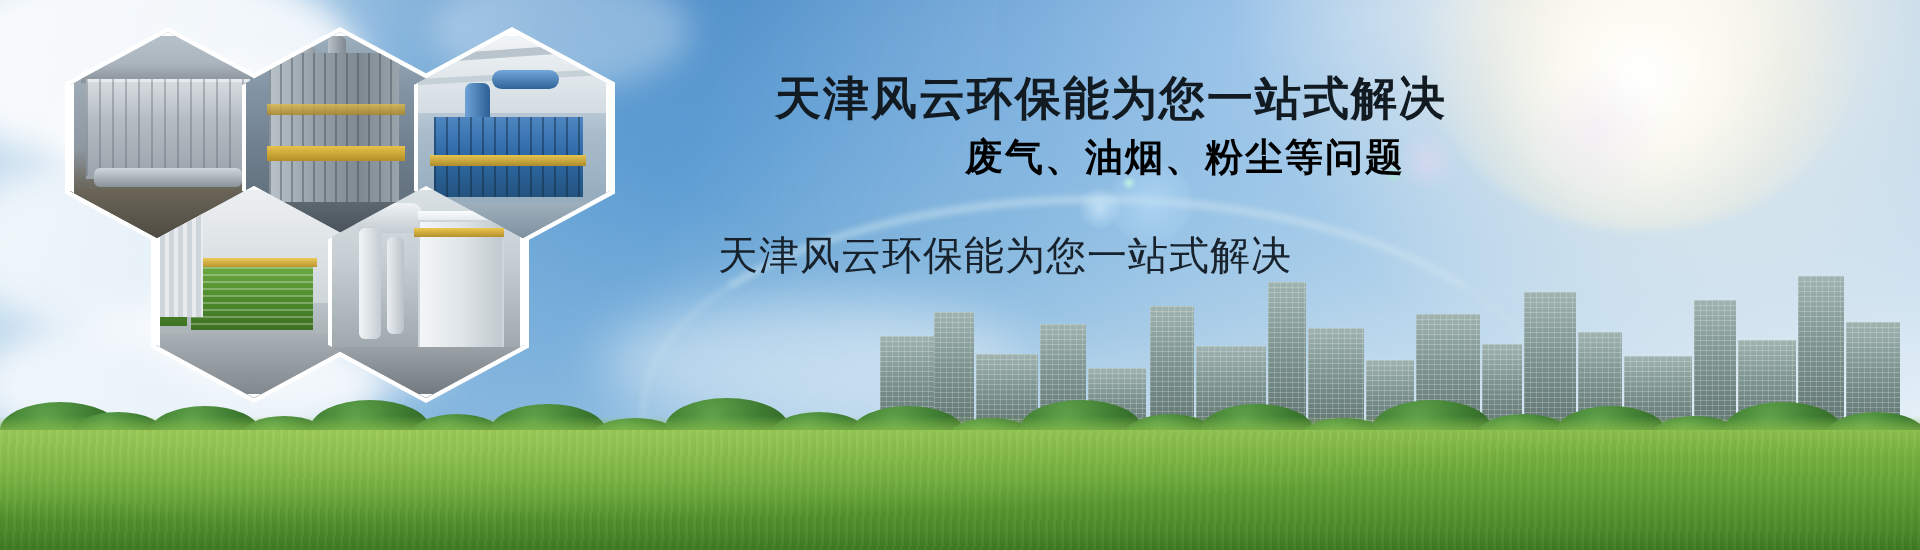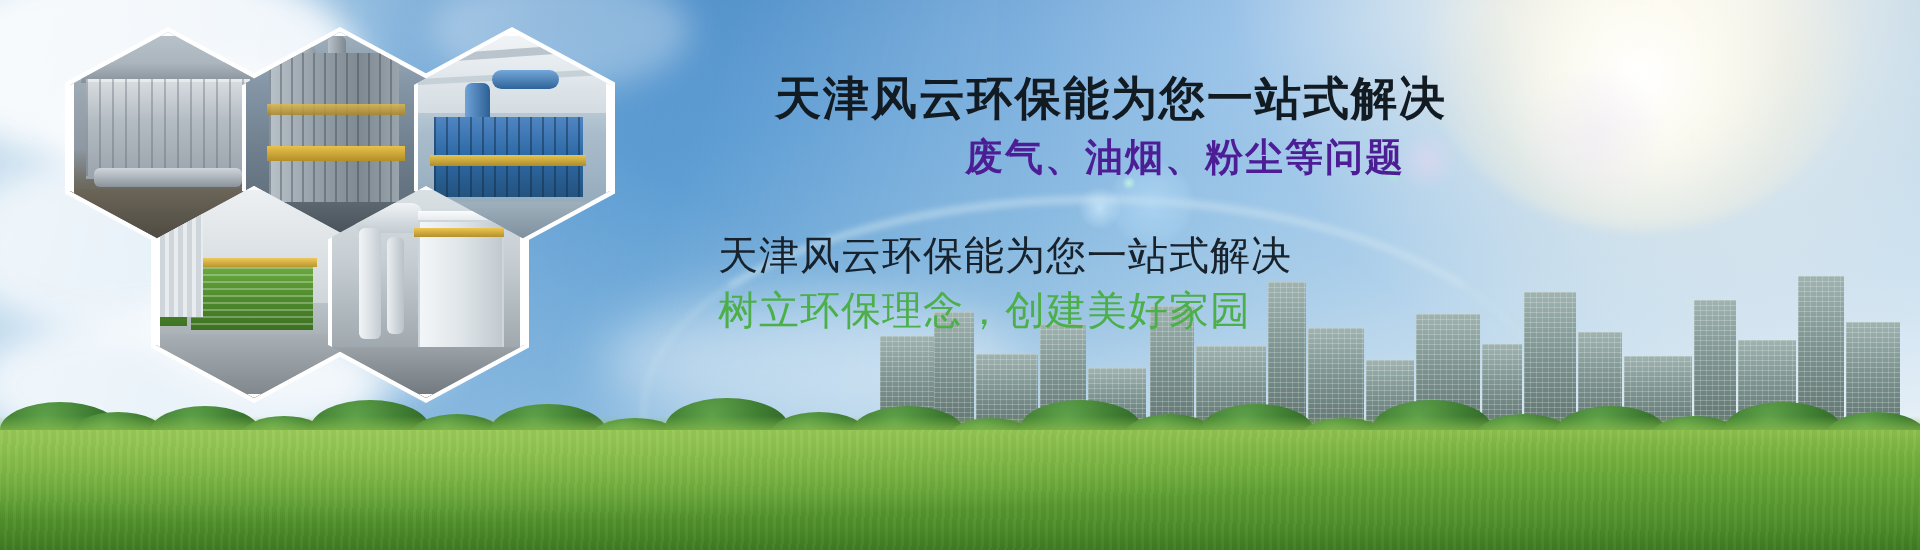--- a/index.html
+++ b/index.html
@@ -162,21 +162,21 @@
       background:linear-gradient(180deg,#9aa2a8,#6f777d);}
 
   
   .textblock{position:absolute;left:0;top:0;width:1536px;height:550px;}
   .line{
     position:absolute;white-space:nowrap;
     font-family:"DejaVu Sans","Liberation Sans",sans-serif;
     font-weight:700;
   }
   .l1{left:775px;top:68px;font-size:46px;color:#121a22;letter-spacing:2px;}
-  .l2{left:965px;top:132px;font-size:38px;color:#4c1d95;letter-spacing:2px;}
+  .l2{left:965px;top:132px;font-size:38px;color:#000000;letter-spacing:2px;}
   .l3{left:718px;top:228px;font-size:40px;color:#18222c;letter-spacing:1px;font-weight:400;}
   .l4{left:718px;top:283px;font-size:40px;color:#4caf4a;letter-spacing:1px;font-weight:400;}
 
   
   .city{position:absolute;right:0;bottom:118px;width:1060px;height:180px;}
   .bld{position:absolute;bottom:0;background:linear-gradient(180deg,#9fb3b0 0%,#7d9490 45%,#5f736f 100%);}
   .bld i{position:absolute;inset:0;background:
       repeating-linear-gradient(180deg, rgba(255,255,255,.22) 0 1px, rgba(0,0,0,0) 1px 5px),
       repeating-linear-gradient(90deg, rgba(255,255,255,.18) 0 1px, rgba(0,0,0,0) 1px 6px);}
 
@@ -344,21 +344,20 @@
           <div class="yel"></div>
         <div class="flr"></div>
       </div>
     </div>
   </div>
 
   <div class="textblock">
     <div class="line l1">天津风云环保能为您一站式解决</div>
     <div class="line l2">废气、油烟、粉尘等问题</div>
     <div class="line l3">天津风云环保能为您一站式解决</div>
-    <div class="line l4">树立环保理念，创建美好家园</div>
   </div>
 
   <div class="treeline">
     <div class="tree" style="left:0px;width:120px;height:56px;"></div>
     <div class="tree" style="left:70px;width:96px;height:46px;"></div>
     <div class="tree" style="left:150px;width:110px;height:52px;"></div>
     <div class="tree" style="left:240px;width:88px;height:42px;"></div>
     <div class="tree" style="left:310px;width:120px;height:58px;"></div>
     <div class="tree" style="left:410px;width:94px;height:44px;"></div>
     <div class="tree" style="left:490px;width:116px;height:54px;"></div>

